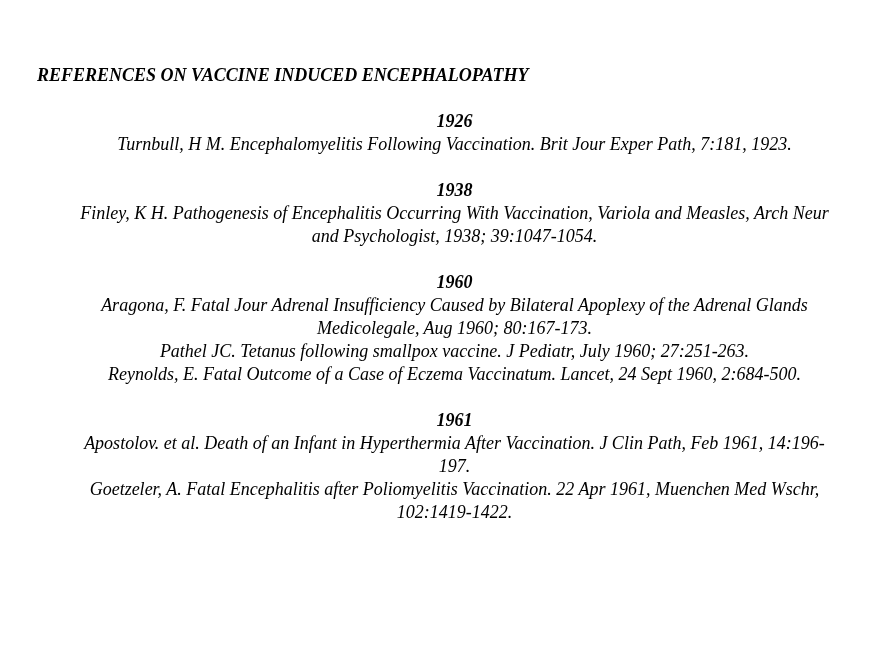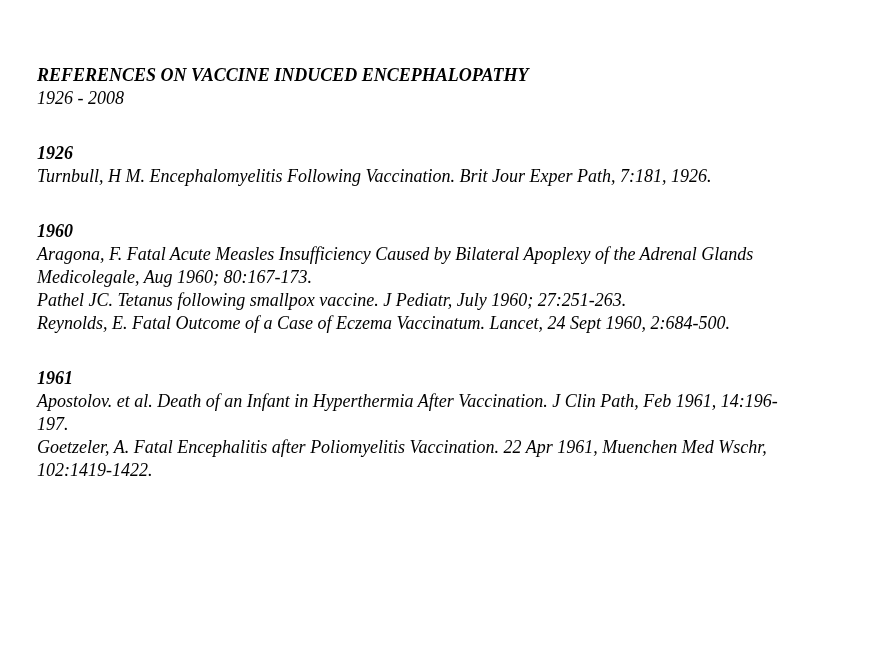--- a/index.html
+++ b/index.html
@@ -24,41 +24,46 @@
     line-height: 23px;
     font-style: italic;
   }
   .line {
     white-space: nowrap;
   }
   .bold {
     font-weight: bold;
   }
   .section {
-    margin-top: 32px;
+    margin-top: 23px;
+    text-align: center;
   }
 </style>
 </head>
 <body>
 
 <div class="doc">
 
   <div class="line bold">REFERENCES ON VACCINE INDUCED ENCEPHALOPATHY</div>
-  <div class="line">1926 - 2008</div>
 
   <div class="section">
     <div class="line bold">1926</div>
-    <div class="line">Turnbull, H M. Encephalomyelitis Following Vaccination. Brit Jour Exper Path, 7:181, 1926.</div>
+    <div class="line">Turnbull, H M. Encephalomyelitis Following Vaccination. Brit Jour Exper Path, 7:181, 1923.</div>
   </div>
 
+  <div class="section">
+    <div class="line bold">1938</div>
+    <div class="line">Finley, K H. Pathogenesis of Encephalitis Occurring With Vaccination, Variola and Measles, Arch Neur</div>
+    <div class="line">and Psychologist, 1938; 39:1047-1054.</div>
+  </div>
 
 
   <div class="section">
     <div class="line bold">1960</div>
-    <div class="line">Aragona, F. Fatal Acute Measles Insufficiency Caused by Bilateral Apoplexy of the Adrenal Glands</div>
+    <div class="line">Aragona, F. Fatal Jour Adrenal Insufficiency Caused by Bilateral Apoplexy of the Adrenal Glands</div>
     <div class="line">Medicolegale, Aug 1960; 80:167-173.</div>
     <div class="line">Pathel JC. Tetanus following smallpox vaccine. J Pediatr, July 1960; 27:251-263.</div>
     <div class="line">Reynolds, E. Fatal Outcome of a Case of Eczema Vaccinatum. Lancet, 24 Sept 1960, 2:684-500.</div>
   </div>
 
   <div class="section">
     <div class="line bold">1961</div>
     <div class="line">Apostolov. et al. Death of an Infant in Hyperthermia After Vaccination. J Clin Path, Feb 1961, 14:196-</div>
     <div class="line">197.</div>
     <div class="line">Goetzeler, A. Fatal Encephalitis after Poliomyelitis Vaccination. 22 Apr 1961, Muenchen Med Wschr,</div>

